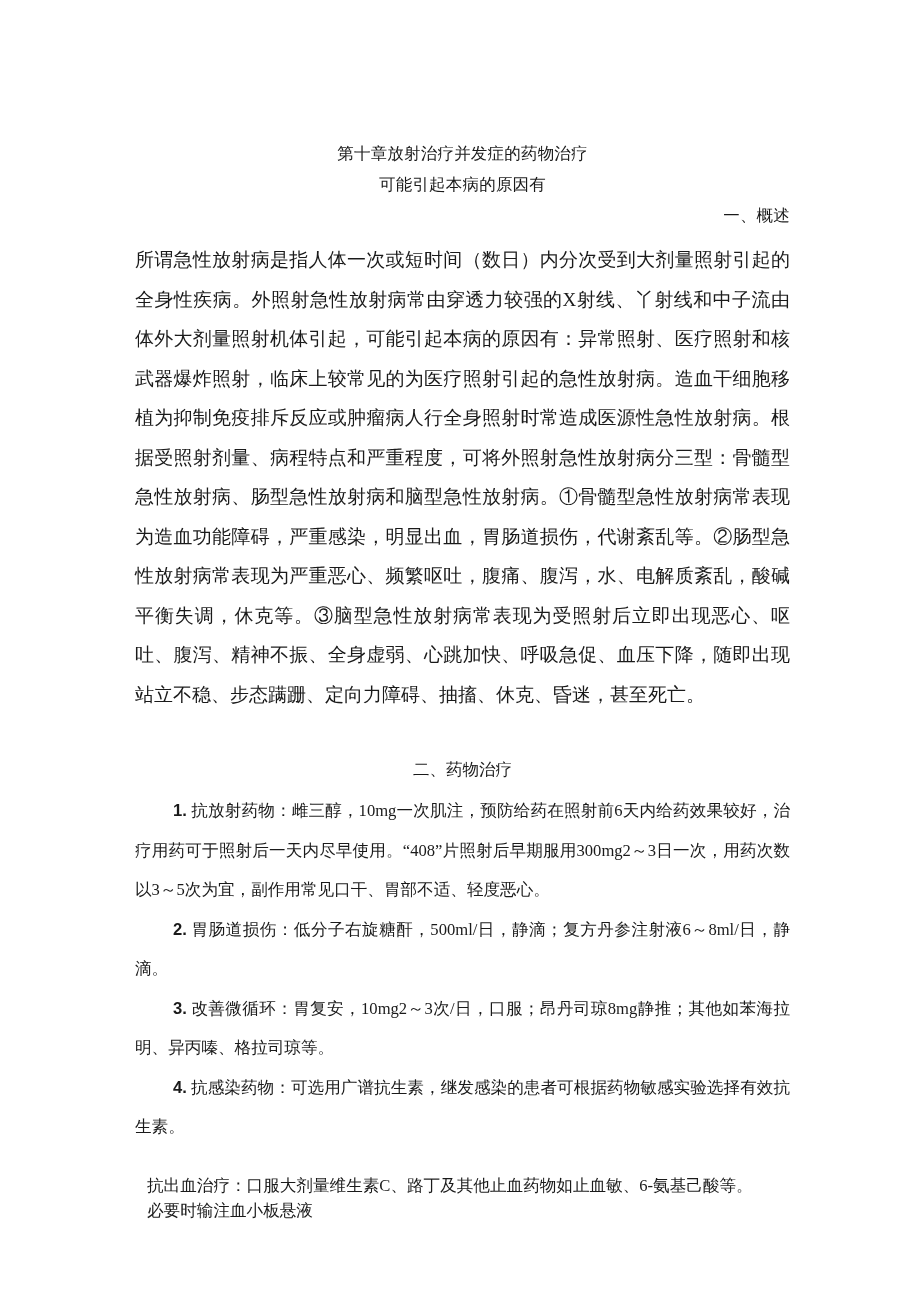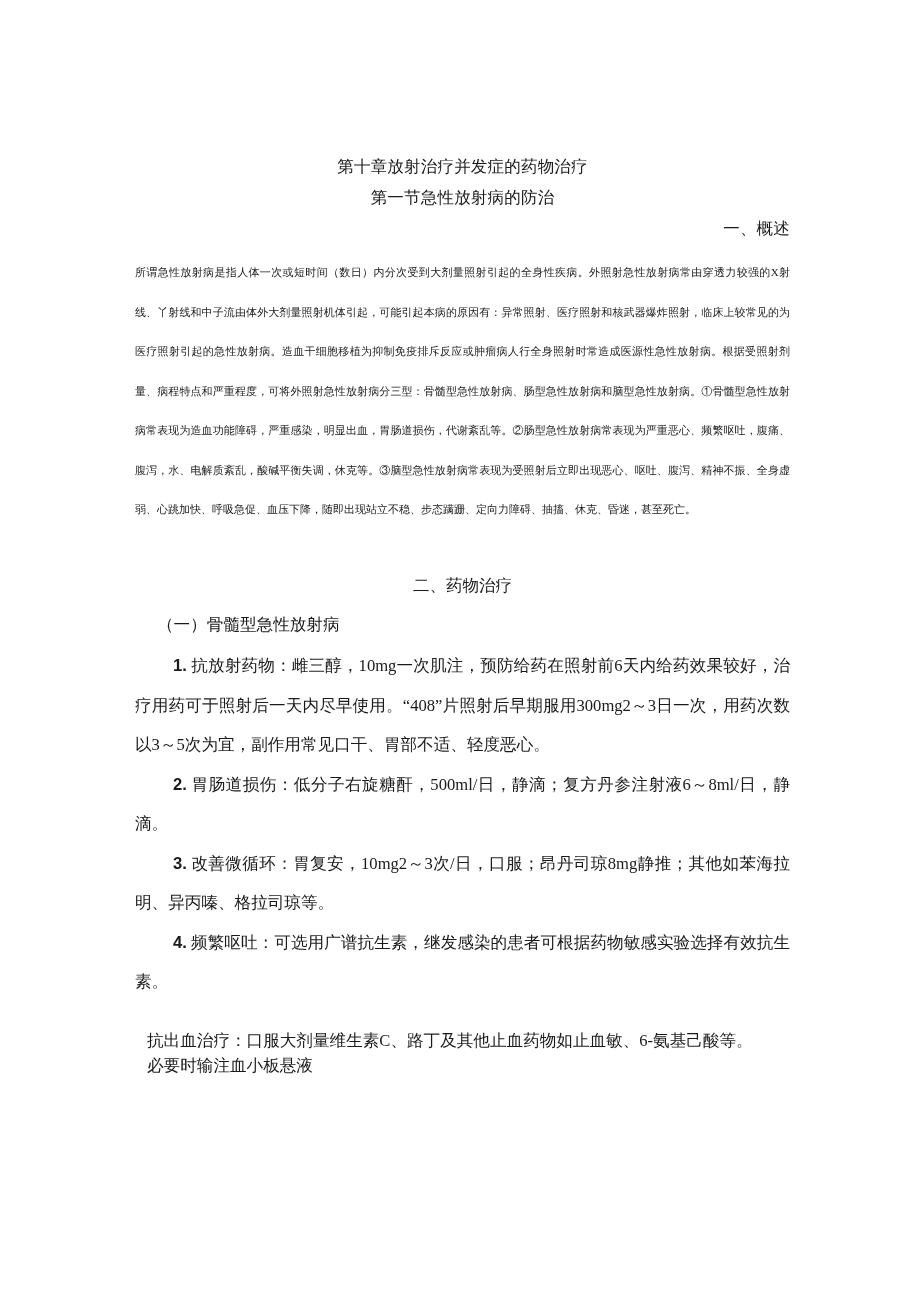--- a/index.html
+++ b/index.html
@@ -12,21 +12,21 @@
     width: 920px;
     height: 1303px;
     background: #ffffff;
     overflow: hidden;
     font-family: "Liberation Serif", "DejaVu Serif", serif;
     color: #1a1a1a;
   }
   .content {
     position: absolute;
     left: 135px;
-    top: 151px;
+    top: 138px;
     width: 655px;
   }
   
   .heading {
     text-align: center;
     font-size: 16.5px;
     line-height: 31px;
     letter-spacing: 0.2px;
     white-space: nowrap;
   }
@@ -37,21 +37,21 @@
   .heading-two {
     text-align: center;
     font-size: 16.5px;
     line-height: 31px;
     margin-top: 40px;
     margin-bottom: 4px;
   }
 
   
   .body-para {
-    font-size: 11px;
+    font-size: 19px;
     line-height: 39.5px;
     text-align: justify;
     text-justify: inter-ideograph;
     text-align-last: left;
     word-break: break-all;
     margin: 0;
     padding-top: 9px;
   }
 
   
@@ -91,46 +91,45 @@
   }
 </style>
 </head>
 <body>
 
 <div class="page">
   <div class="content">
 
     <div class="heading heading-chapter">第十章放射治疗并发症的药物治疗</div>
 
-    <div class="heading heading-section">第一节急性放射病的防治</div>
+    <div class="heading heading-section">可能引起本病的原因有</div>
 
     <div class="heading heading-one">一、概述</div>
 
     <p class="body-para">所谓急性放射病是指人体一次或短时间（数日）内分次受到大剂量照射引起的全身性疾病。外照射急性放射病常由穿透力较强的X射线、丫射线和中子流由体外大剂量照射机体引起，可能引起本病的原因有：异常照射、医疗照射和核武器爆炸照射，临床上较常见的为医疗照射引起的急性放射病。造血干细胞移植为抑制免疫排斥反应或肿瘤病人行全身照射时常造成医源性急性放射病。根据受照射剂量、病程特点和严重程度，可将外照射急性放射病分三型：骨髓型急性放射病、肠型急性放射病和脑型急性放射病。①骨髓型急性放射病常表现为造血功能障碍，严重感染，明显出血，胃肠道损伤，代谢紊乱等。②肠型急性放射病常表现为严重恶心、频繁呕吐，腹痛、腹泻，水、电解质紊乱，酸碱平衡失调，休克等。③脑型急性放射病常表现为受照射后立即出现恶心、呕吐、腹泻、精神不振、全身虚弱、心跳加快、呼吸急促、血压下降，随即出现站立不稳、步态蹒跚、定向力障碍、抽搐、休克、昏迷，甚至死亡。</p>
 
     <div class="heading-two">二、药物治疗</div>
 
-    <div class="sub-head">（一）骨髓型急性放射病</div>
 
     <p class="list-item tight-top">
       <span class="sans">1.</span>
       <span>抗放射药物：</span><span>雌三醇，10mg一次肌注，预防给药在照射前6天内给药效果较好，治疗用药可于照射后一天内尽早使用。“408”片照射后早期服用300mg2～3日一次，用药次数以3～5次为宜，副作用常见口干、胃部不适、轻度恶心。</span>
     </p>
 
     <p class="list-item">
       <span class="sans">2.</span>
       <span>胃肠道损伤：</span><span>低分子右旋糖酐，500ml/日，静滴；复方丹参注射液6～8ml/日，静滴。</span>
     </p>
 
     <p class="list-item">
       <span class="sans">3.</span>
       <span>改善微循环：</span><span>胃复安，10mg2～3次/日，口服；昂丹司琼8mg静推；其他如苯海拉明、异丙嗪、格拉司琼等。</span>
     </p>
 
     <p class="list-item">
       <span class="sans">4.</span>
-      <span>频繁呕吐：</span><span>可选用广谱抗生素，继发感染的患者可根据药物敏感实验选择有效抗生素。</span>
+      <span>抗感染药物：</span><span>可选用广谱抗生素，继发感染的患者可根据药物敏感实验选择有效抗生素。</span>
     </p>
 
     <p class="final-para">抗出血治疗：口服大剂量维生素C、路丁及其他止血药物如止血敏、6-氨基己酸等。必要时输注血小板悬液</p>
 
   </div>
 </div>
 
 </body></html>

